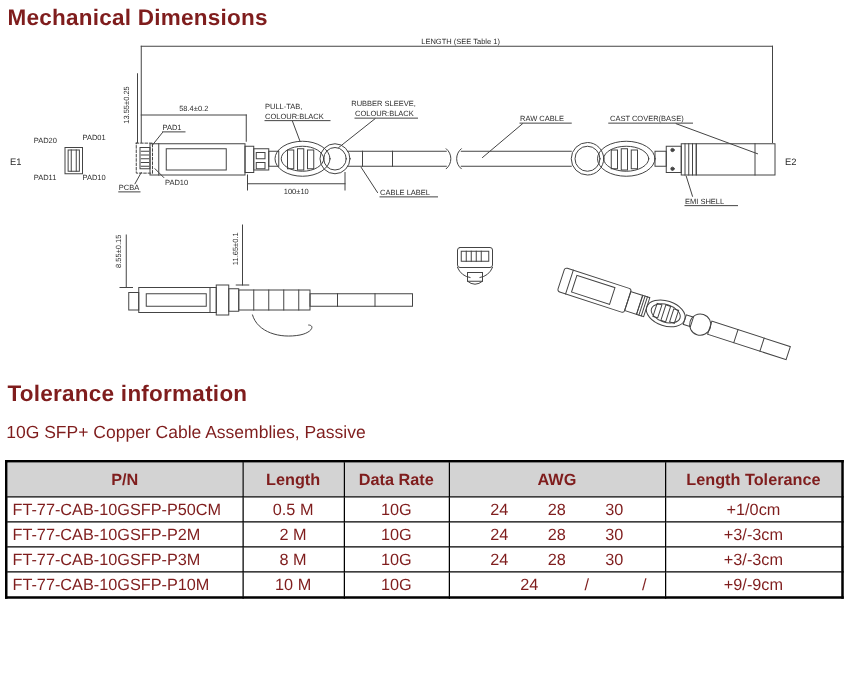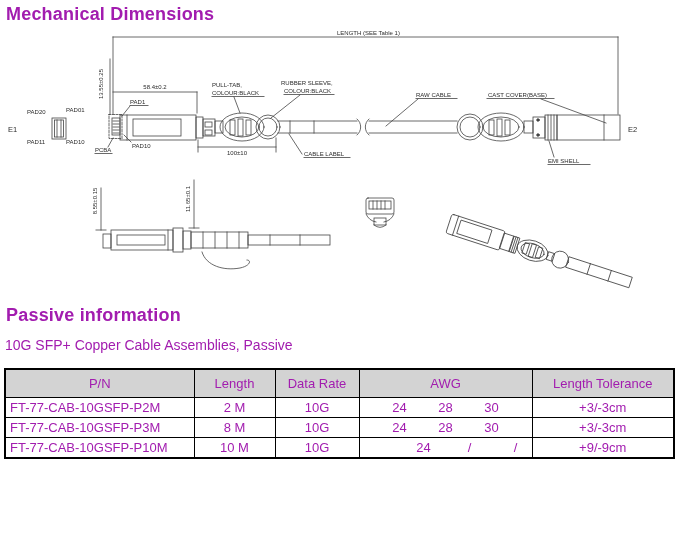--- a/index.html
+++ b/index.html
@@ -1,33 +1,33 @@
 <!DOCTYPE html>
 <html style="--th-bg: #d3d3d3;"><head>
 <meta charset="utf-8">
 <style>
   html,body { margin:0; padding:0; background:#fff; }
   .page {
     position:relative; width:680px; height:500px; background:#ffffff;
-    font-family:"Liberation Sans", sans-serif; color:#a21caf; overflow:hidden;
+    font-family:"Liberation Sans", sans-serif; color:#7f1d1d; overflow:hidden;
   }
   .h-main { position:absolute; left:6px; margin:0; font-size:18px; font-weight:bold; letter-spacing:.2px; }
   #mech-title { top:4px; }
   #order-title { top:305px; }
   .h-sub { position:absolute; left:5px; top:337px; margin:0; font-size:14px; font-weight:normal; }
   svg.drawing { position:absolute; left:0; top:28px; }
   svg.drawing text { font-family:"Liberation Sans", sans-serif; fill:#2b2b2b; }
   .t6  { font-size:6px; }
   .t75 { font-size:7.5px; }
   table.order {
     position:absolute; left:4px; top:368px; border-collapse:collapse;
     border:2px solid #000; table-layout:fixed; font-size:13px;
   }
   table.order th, table.order td { border:1px solid #000; padding:0; overflow:hidden; white-space:nowrap; }
-  table.order th { background:var(--th-bg,#d3d3d3); height:27px; font-weight:normal; text-align:center; }
+  table.order th { background:var(--th-bg,#d3d3d3); height:27px; font-weight:bold; text-align:center; }
   table.order td { height:19px; text-align:center; }
   table.order td.pn { text-align:left; padding-left:4px; }
   .awg { display:flex; justify-content:center; }
   .awg span { width:46px; text-align:center; }
   .awg.shift { transform:translateX(24px); }
 </style>
 </head>
 <body>
 
 <div class="page">
@@ -236,21 +236,21 @@
       <rect x="86" y="3.5" width="4" height="13"></rect>
       <rect x="93" y="4.5" width="4" height="11"></rect>
       <rect x="104" y="6" width="6" height="8"></rect>
       <circle cx="117" cy="10" r="8.5"></circle>
       <rect x="125" y="4.5" width="66" height="11"></rect>
       <line x1="147" y1="4.5" x2="147" y2="15.5"></line>
       <line x1="169" y1="4.5" x2="169" y2="15.5"></line>
     </g>
   </svg>
 
-  <h2 class="h-main" id="order-title">Passive information</h2>
+  <h2 class="h-main" id="order-title">Tolerance information</h2>
   <h3 class="h-sub">10G SFP+ Copper Cable Assemblies, Passive</h3>
 
   <table class="order">
     <colgroup>
       <col style="width:189px">
         <col style="width:81px">
         <col style="width:84px">
         <col style="width:173px">
         <col style="width:142px">
     </colgroup>
@@ -258,20 +258,33 @@
         <tr id="thead-row">
           <th>P/N</th>
           <th>Length</th>
           <th>Data Rate</th>
           <th>AWG</th>
           <th>Length Tolerance</th>
         </tr>
       </thead>
     <tbody id="table-body">
         <tr>
+          <td class="pn">FT-77-CAB-10GSFP-P50CM</td>
+          <td>0.5 M</td>
+          <td>10G</td>
+          <td>
+            <div class="awg">
+              <span>24</span>
+              <span>28</span>
+              <span>30</span>
+            </div>
+          </td>
+          <td>+1/0cm</td>
+        </tr>
+        <tr>
           <td class="pn">FT-77-CAB-10GSFP-P2M</td>
           <td>2 M</td>
           <td>10G</td>
           <td>
             <div class="awg">
               <span>24</span>
               <span>28</span>
               <span>30</span>
             </div>
           </td>

